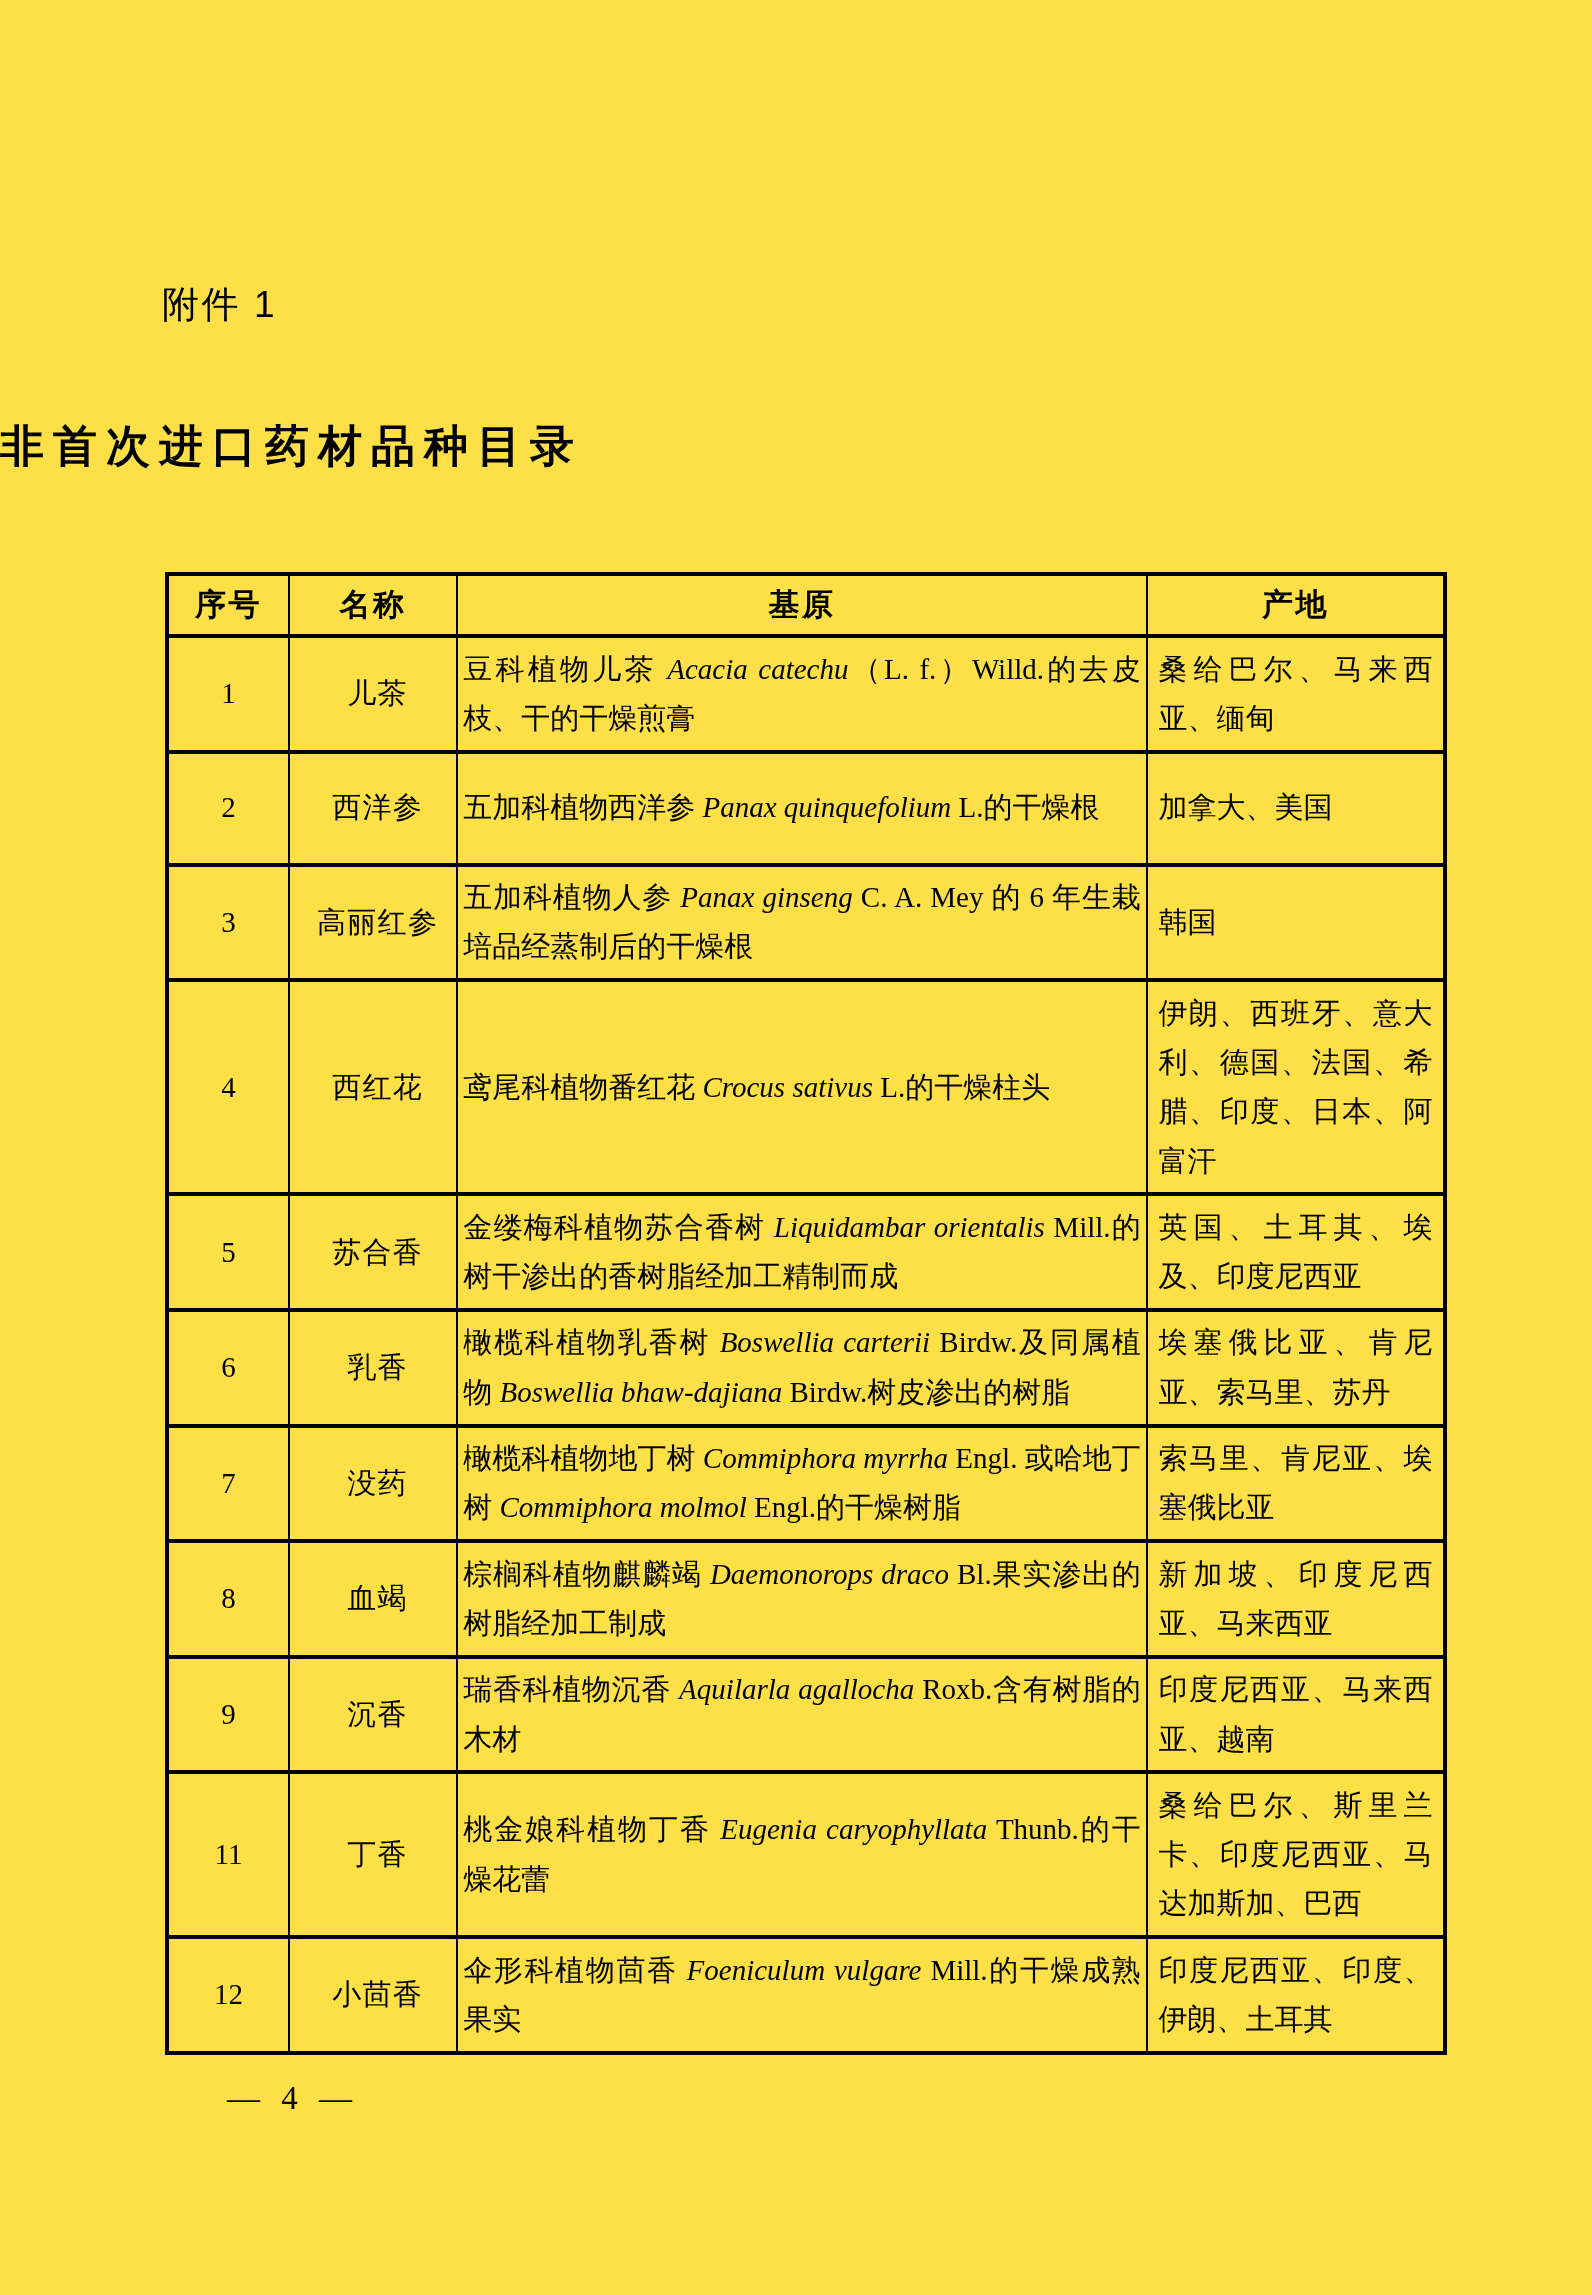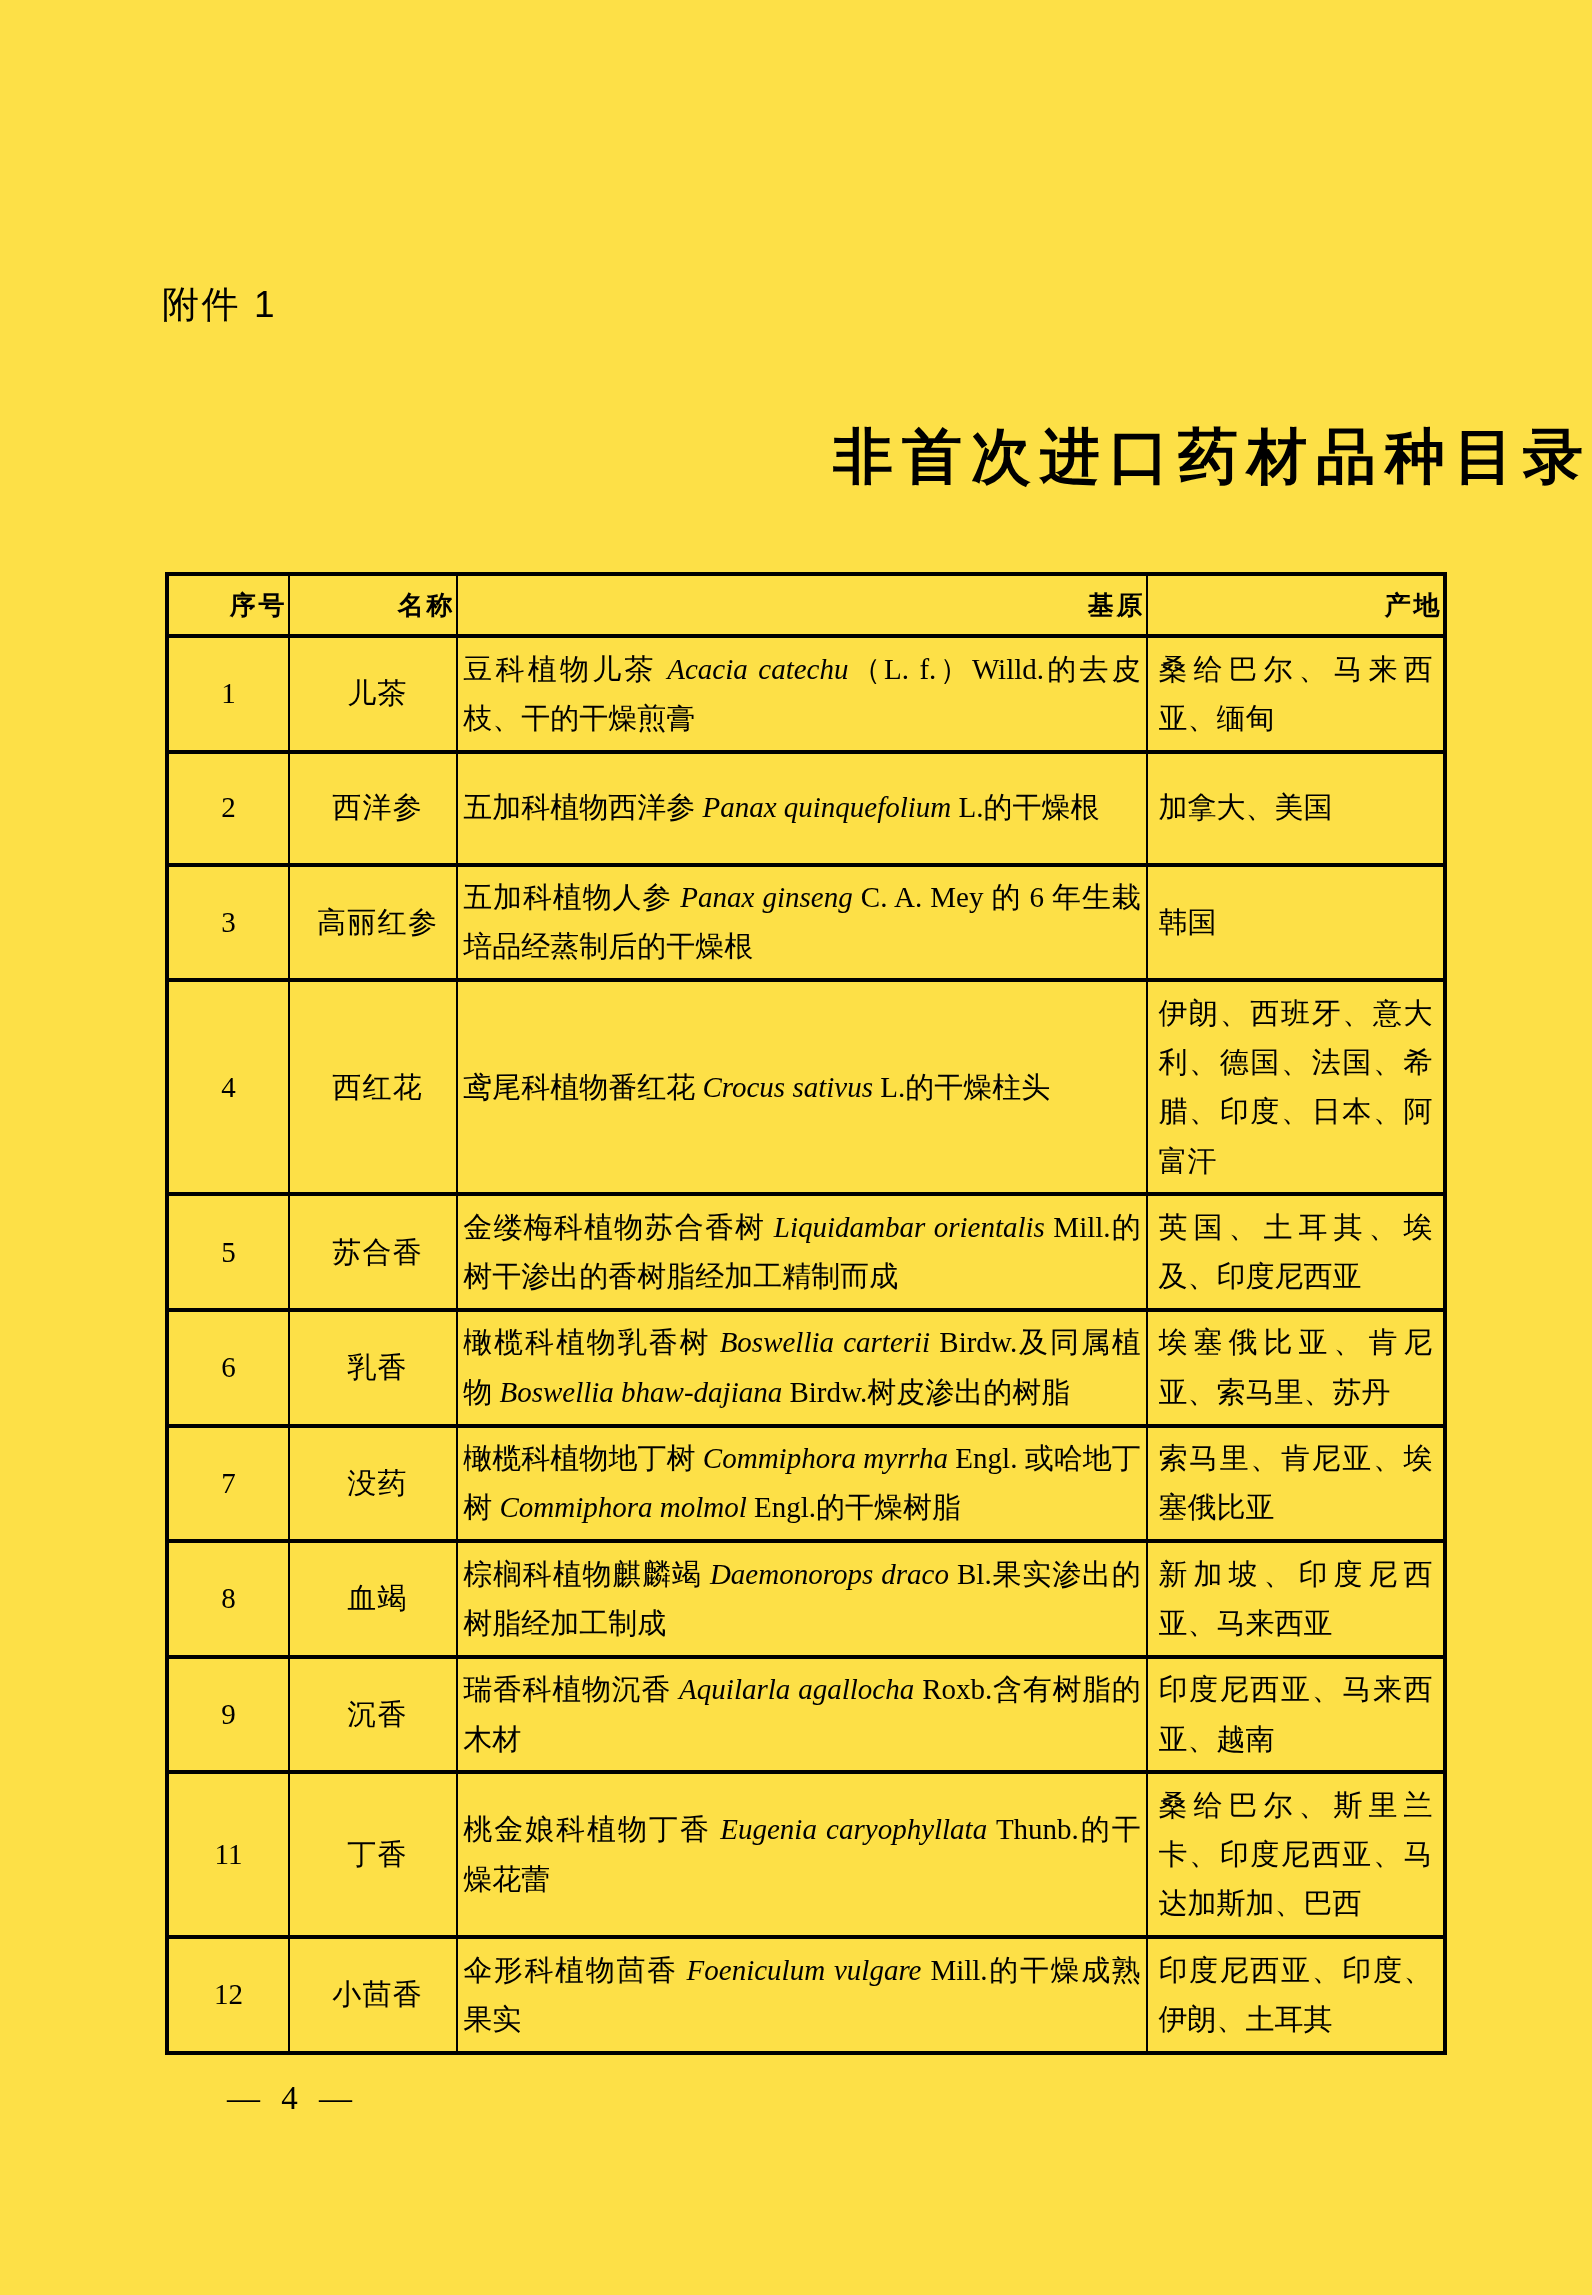--- a/index.html
+++ b/index.html
@@ -25,22 +25,22 @@
     font-family: "Liberation Sans", "DejaVu Sans", sans-serif;
     letter-spacing: 2.6px;
     font-weight: 500;
   }
   .title {
     position: absolute;
     left: 0;
     top: 417px;
     width: 100%;
     margin: 0;
-    text-align: right;
-    font-size: 60px;
+    text-align: left;
+    font-size: 44px;
     font-weight: bold;
     letter-spacing: 9px;
     font-family: Liberation Mono, monospace;
   }
   table.doc-table {
     position: absolute;
     left: 165px;
     top: 572px;
     width: 1278px;
     border-collapse: collapse;
@@ -50,24 +50,24 @@
   .doc-table th,
   .doc-table td {
     border-style: solid;
     border-color: #000;
     border-width: 4.6px 2.6px;
     vertical-align: middle;
     word-break: break-word;
   }
   .doc-table thead th {
     height: 56px;
-    font-size: 26px;
+    font-size: 31px;
     font-weight: bold;
     font-family: "Liberation Sans", "DejaVu Sans", sans-serif;
-    text-align: right;
+    text-align: center;
     letter-spacing: 2.6px;
   }
   .doc-table td {
     font-size: 29px;
     line-height: 1.7;
     height: 96px;
     padding: 6.5px 7.8px;
   }
   td.no {
     text-align: center;

